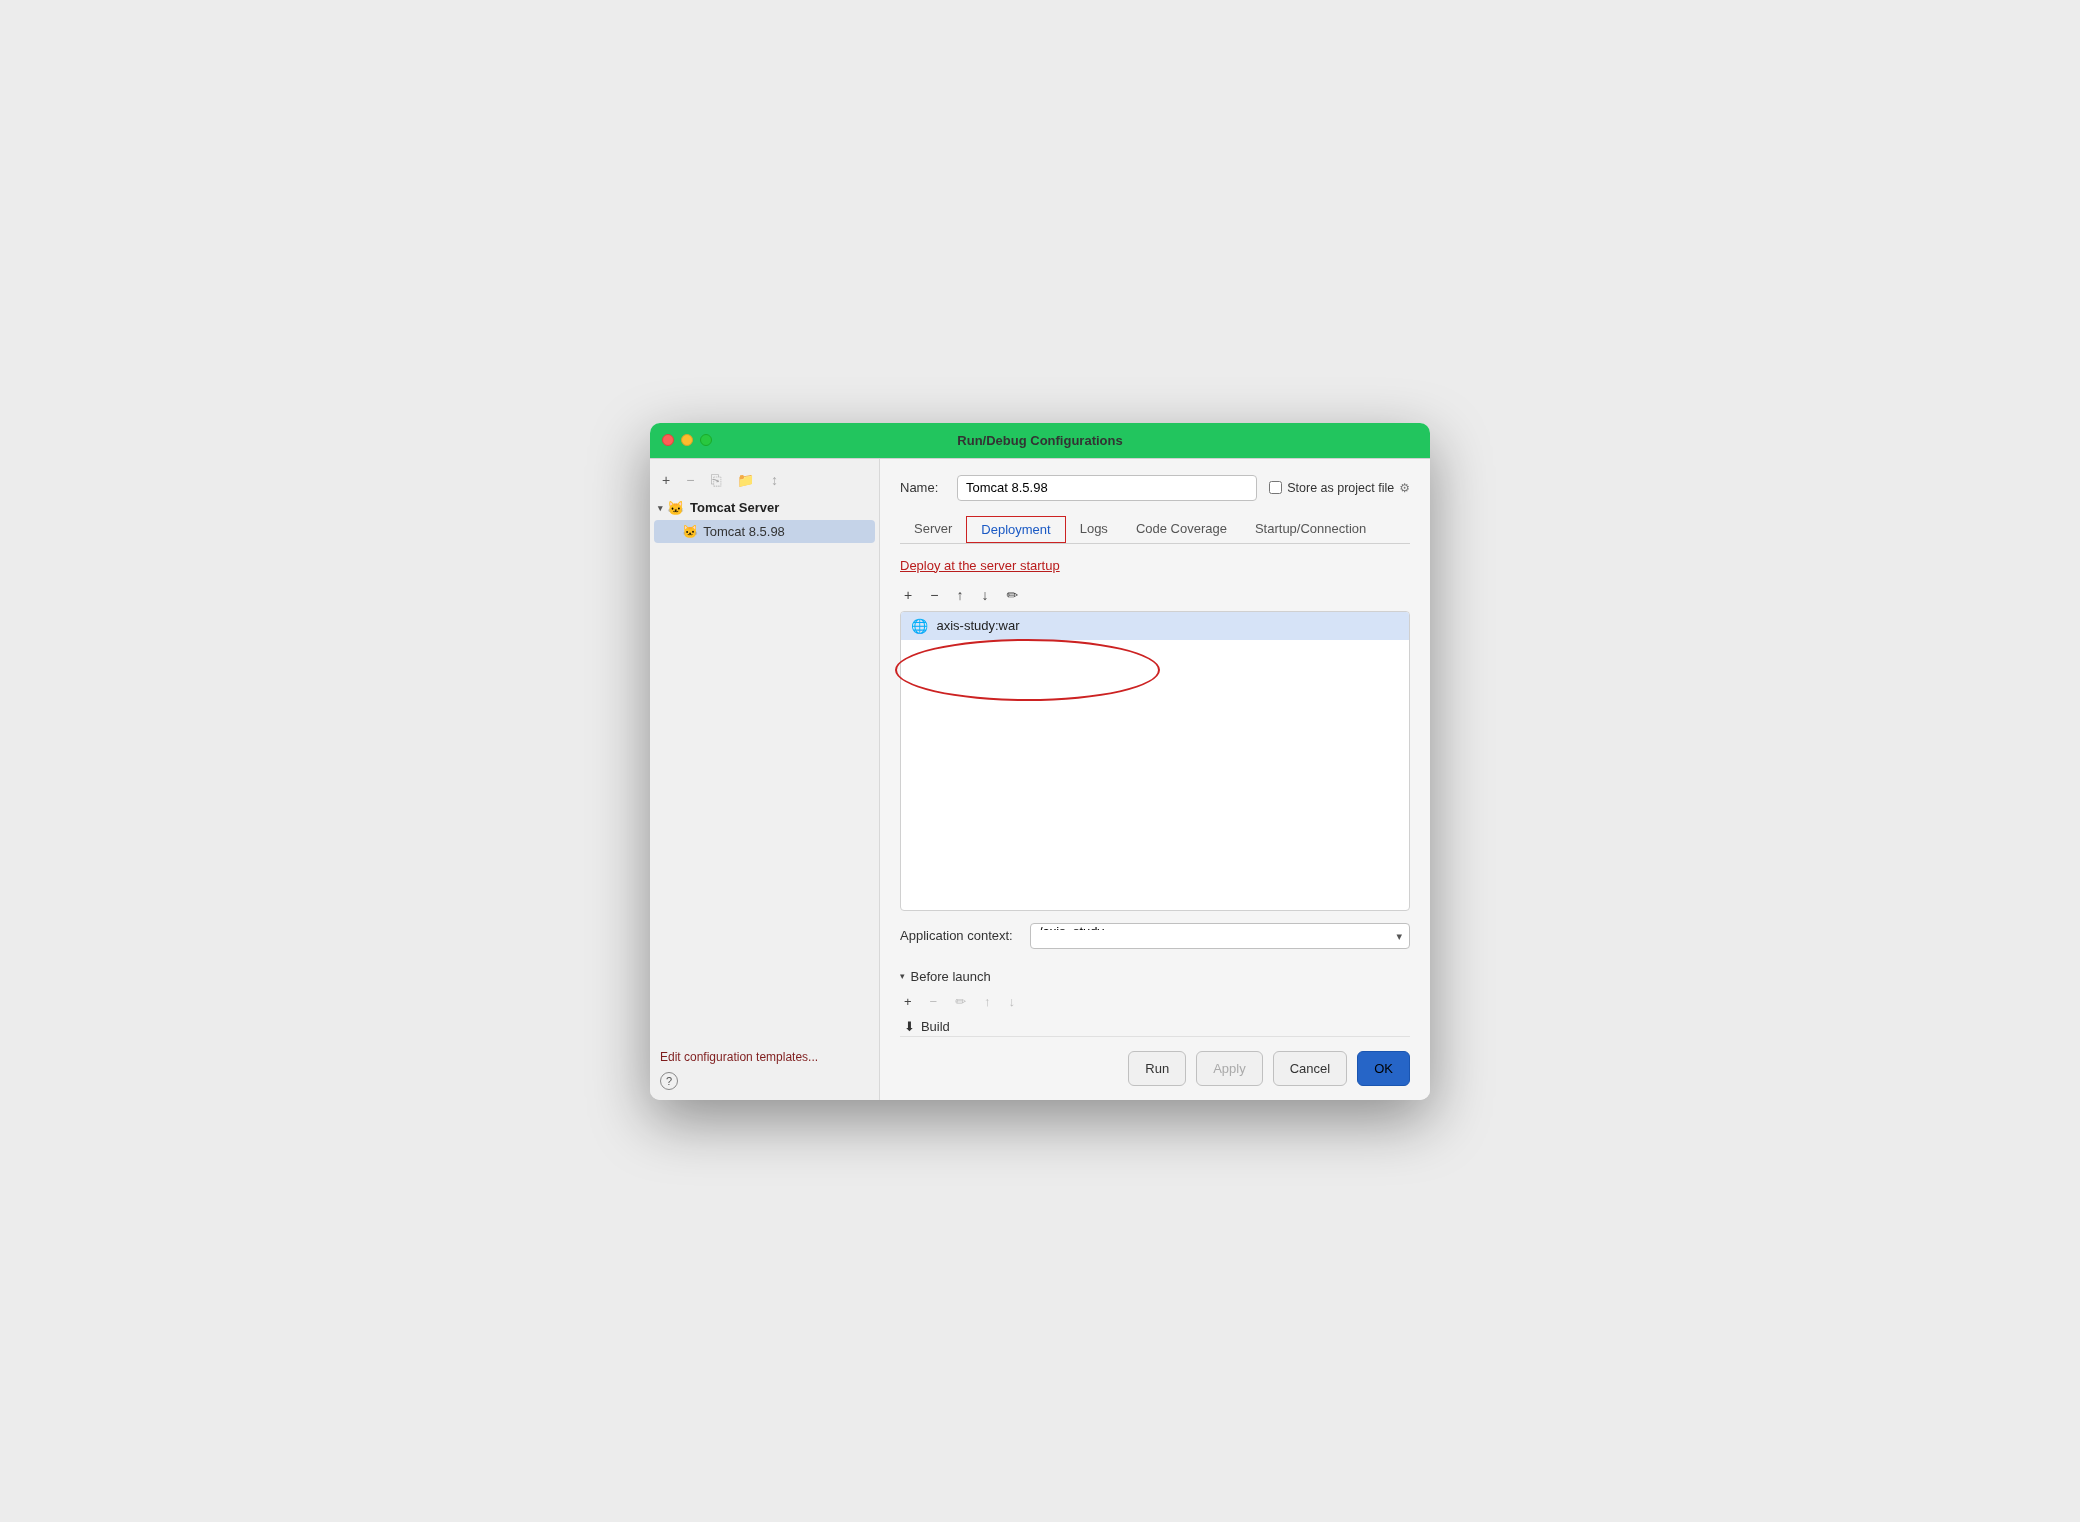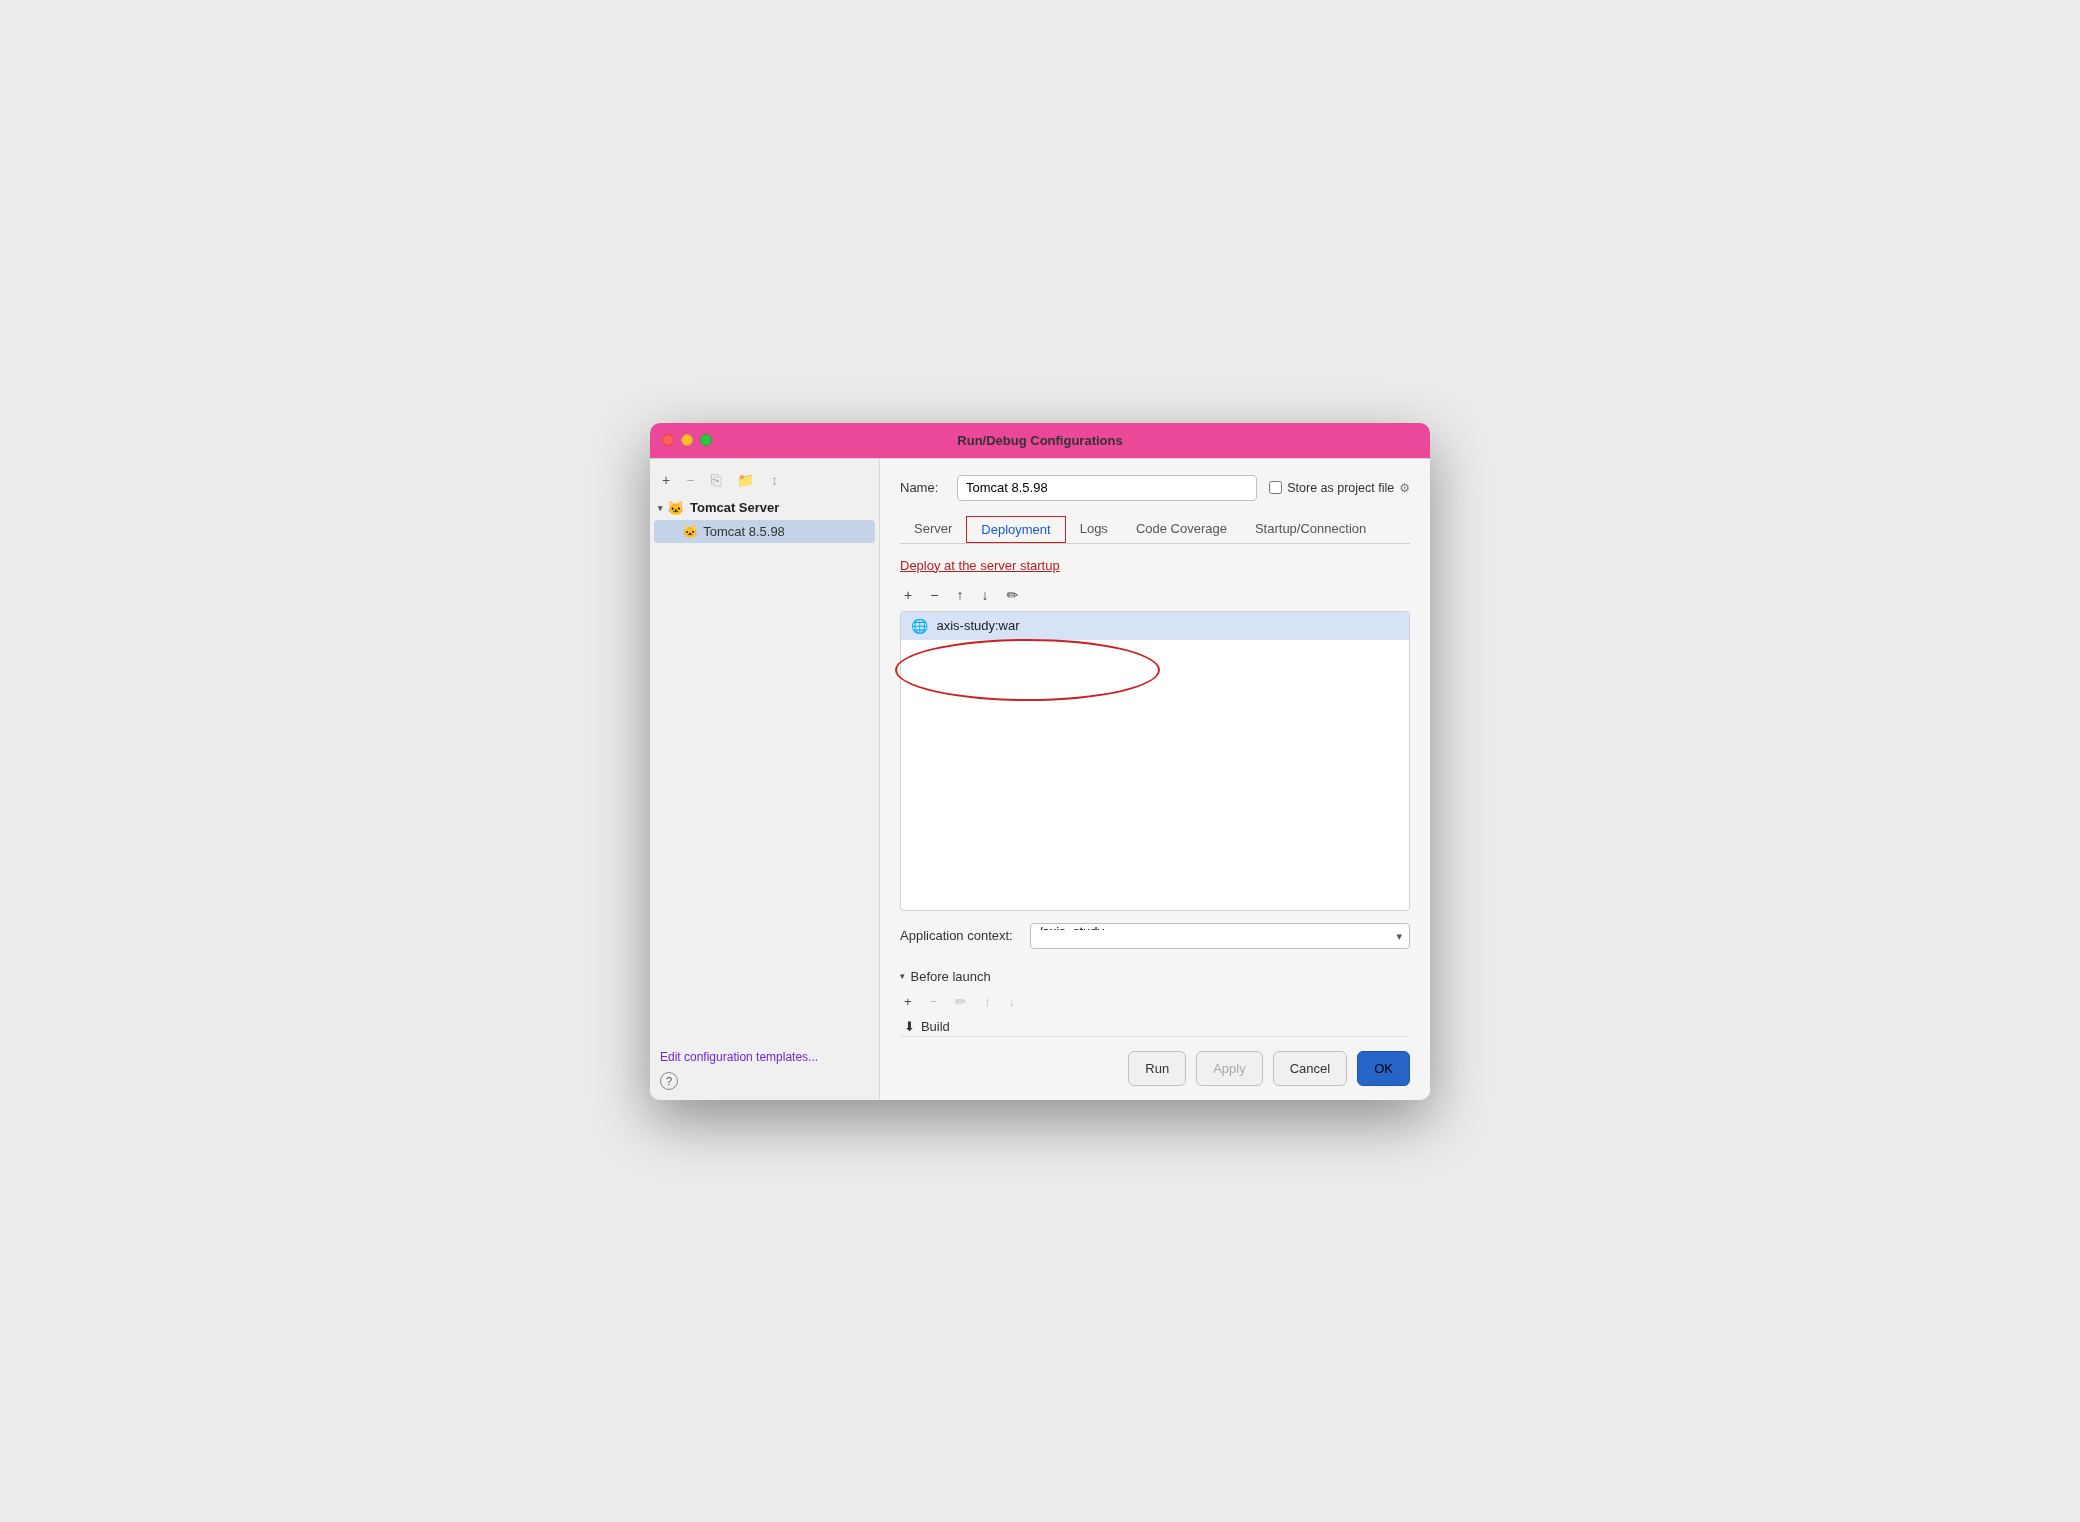--- a/index.html
+++ b/index.html
@@ -15,21 +15,21 @@
     .window {
       width: 780px;
       background: #f5f5f5;
       border-radius: 10px;
       box-shadow: 0 20px 60px rgba(0,0,0,0.4);
       overflow: hidden;
       display: flex;
       flex-direction: column;
     }
     .titlebar {
-      background: #ec4899;
+      background: #22c55e;
       height: 36px;
       display: flex;
       align-items: center;
       padding: 0 12px;
       border-bottom: 1px solid #d0d0d0;
       position: relative;
     }
     .titlebar-title {
       position: absolute;
       left: 50%;
@@ -109,21 +109,21 @@
       background: #c5d3e8;
       border-radius: 4px;
       margin: 1px 4px;
     }
     .sidebar-item.selected { background: #c5d3e8; }
     .sidebar-footer {
       margin-top: auto;
       padding: 10px 10px;
     }
     .edit-config-link {
-      color: #6d28d9;
+      color: #7f1d1d;
       text-decoration: none;
       font-size: 12px;
       cursor: pointer;
     }
     .help-btn {
       width: 18px;
       height: 18px;
       border-radius: 50%;
       border: 1.5px solid #888;
       background: none;

